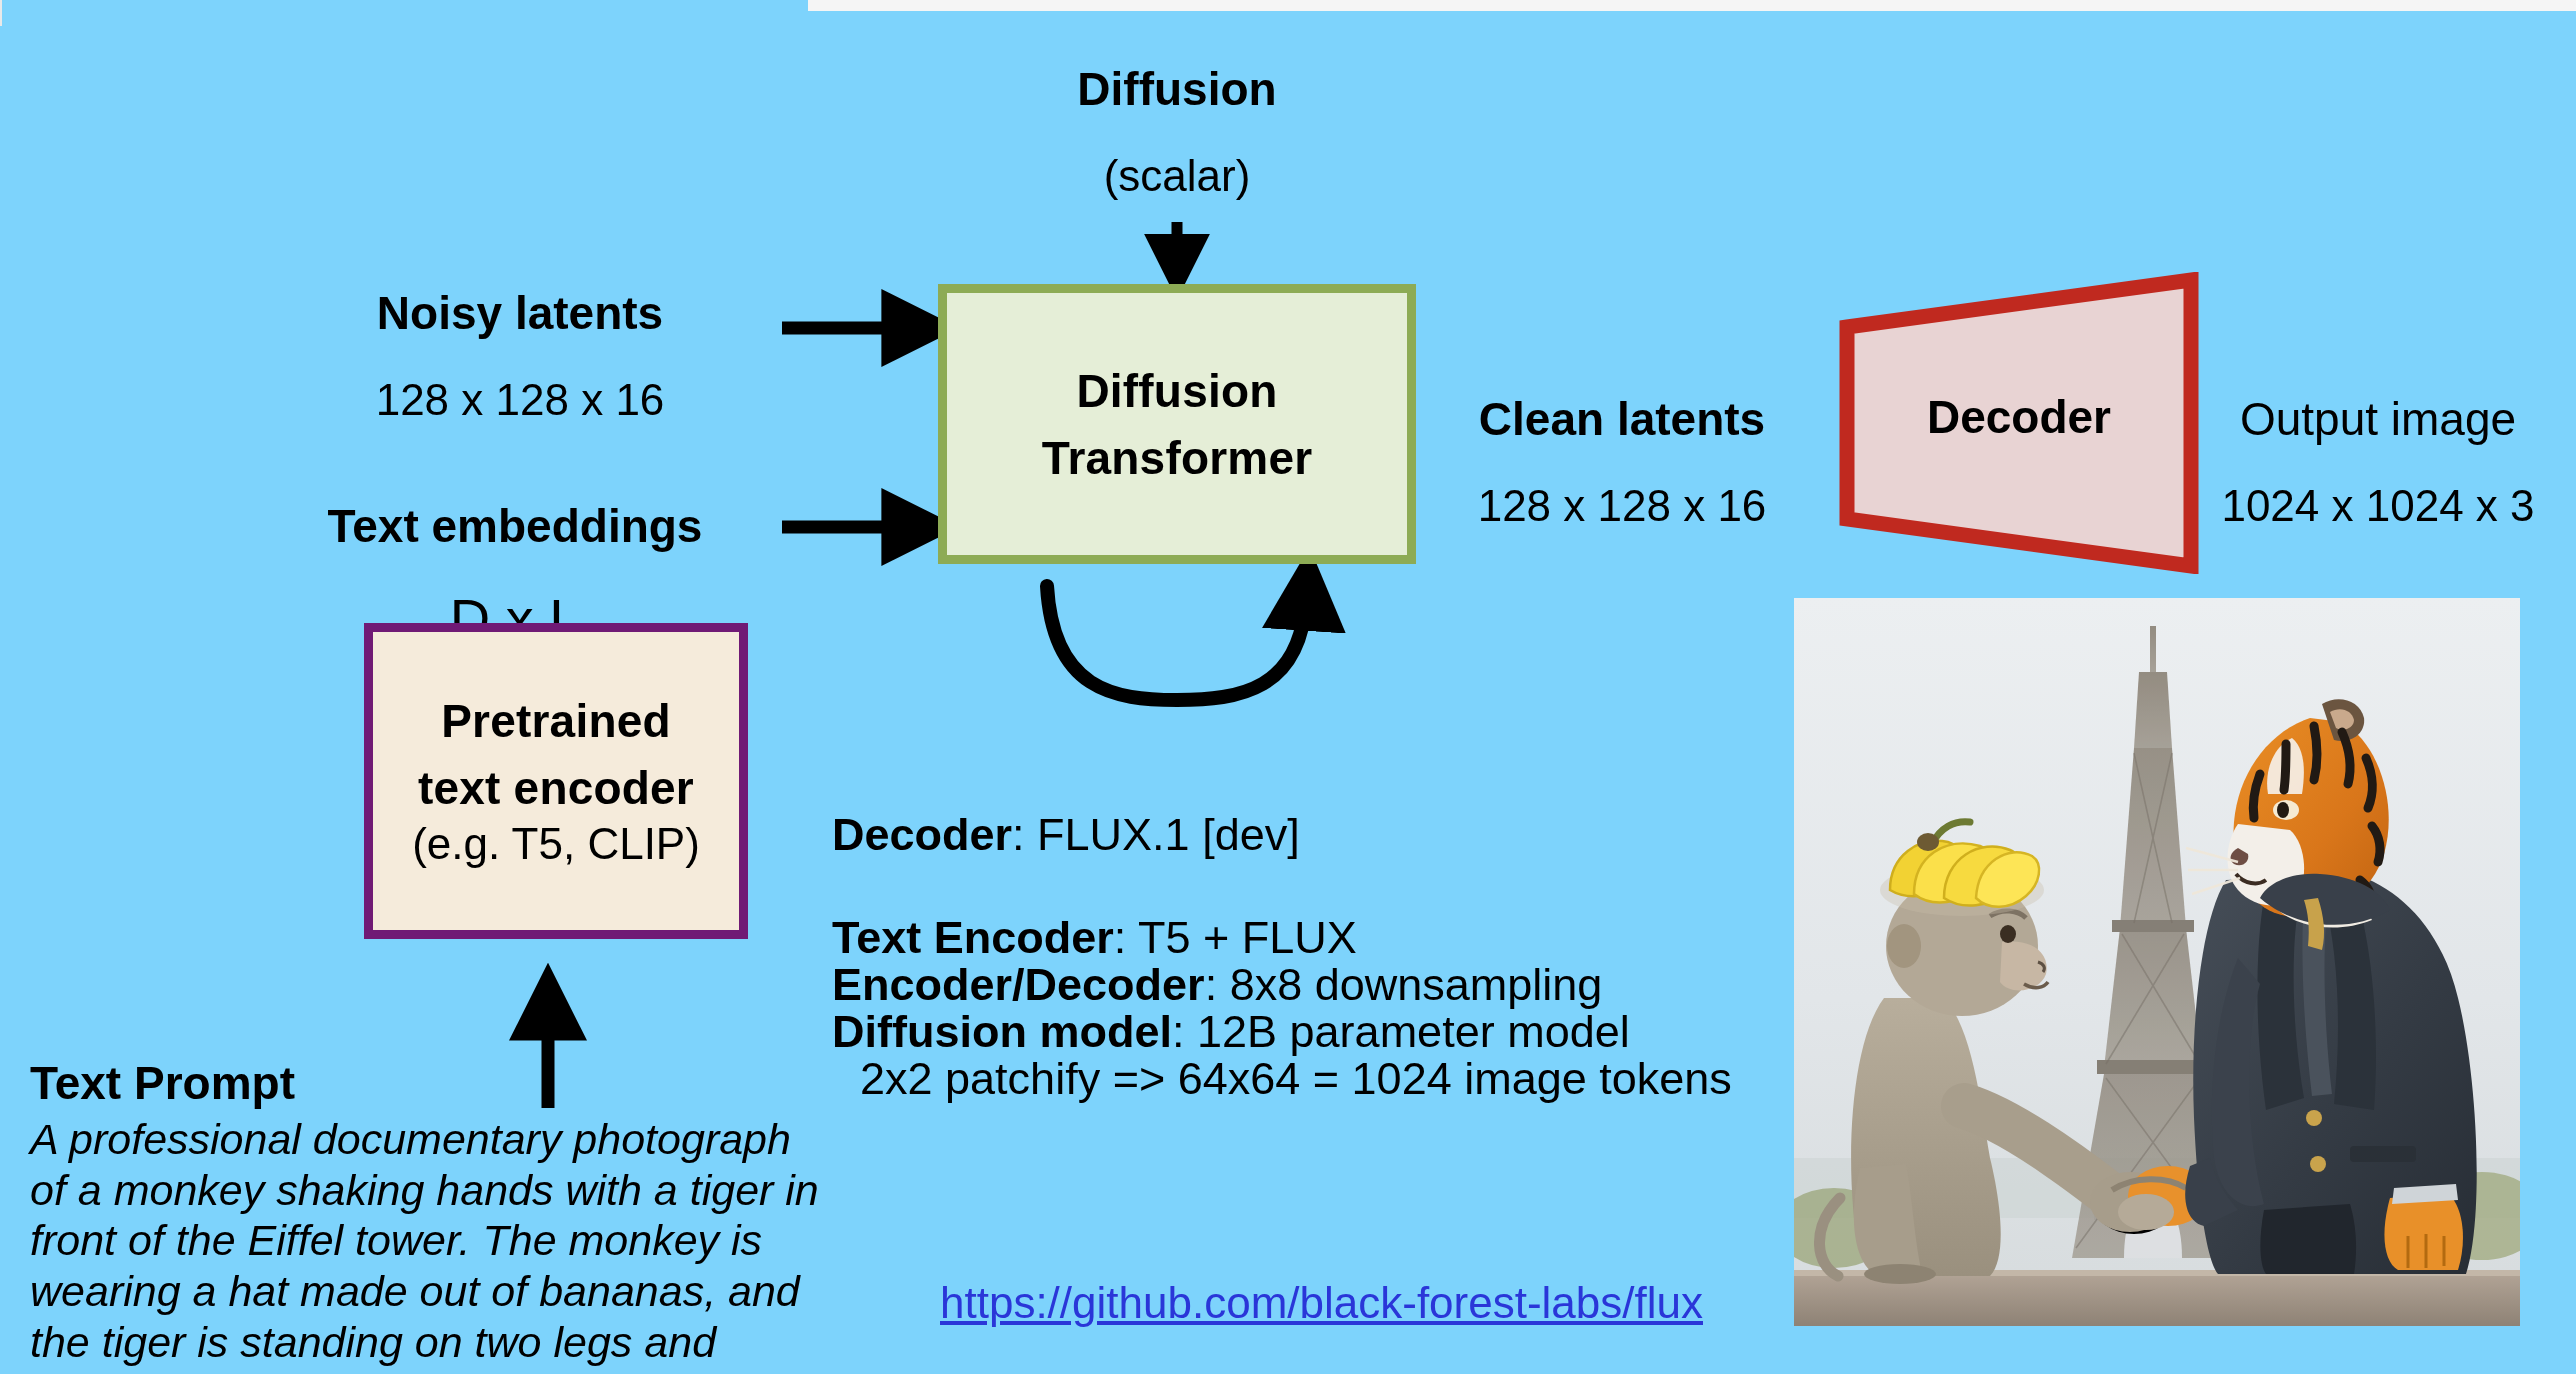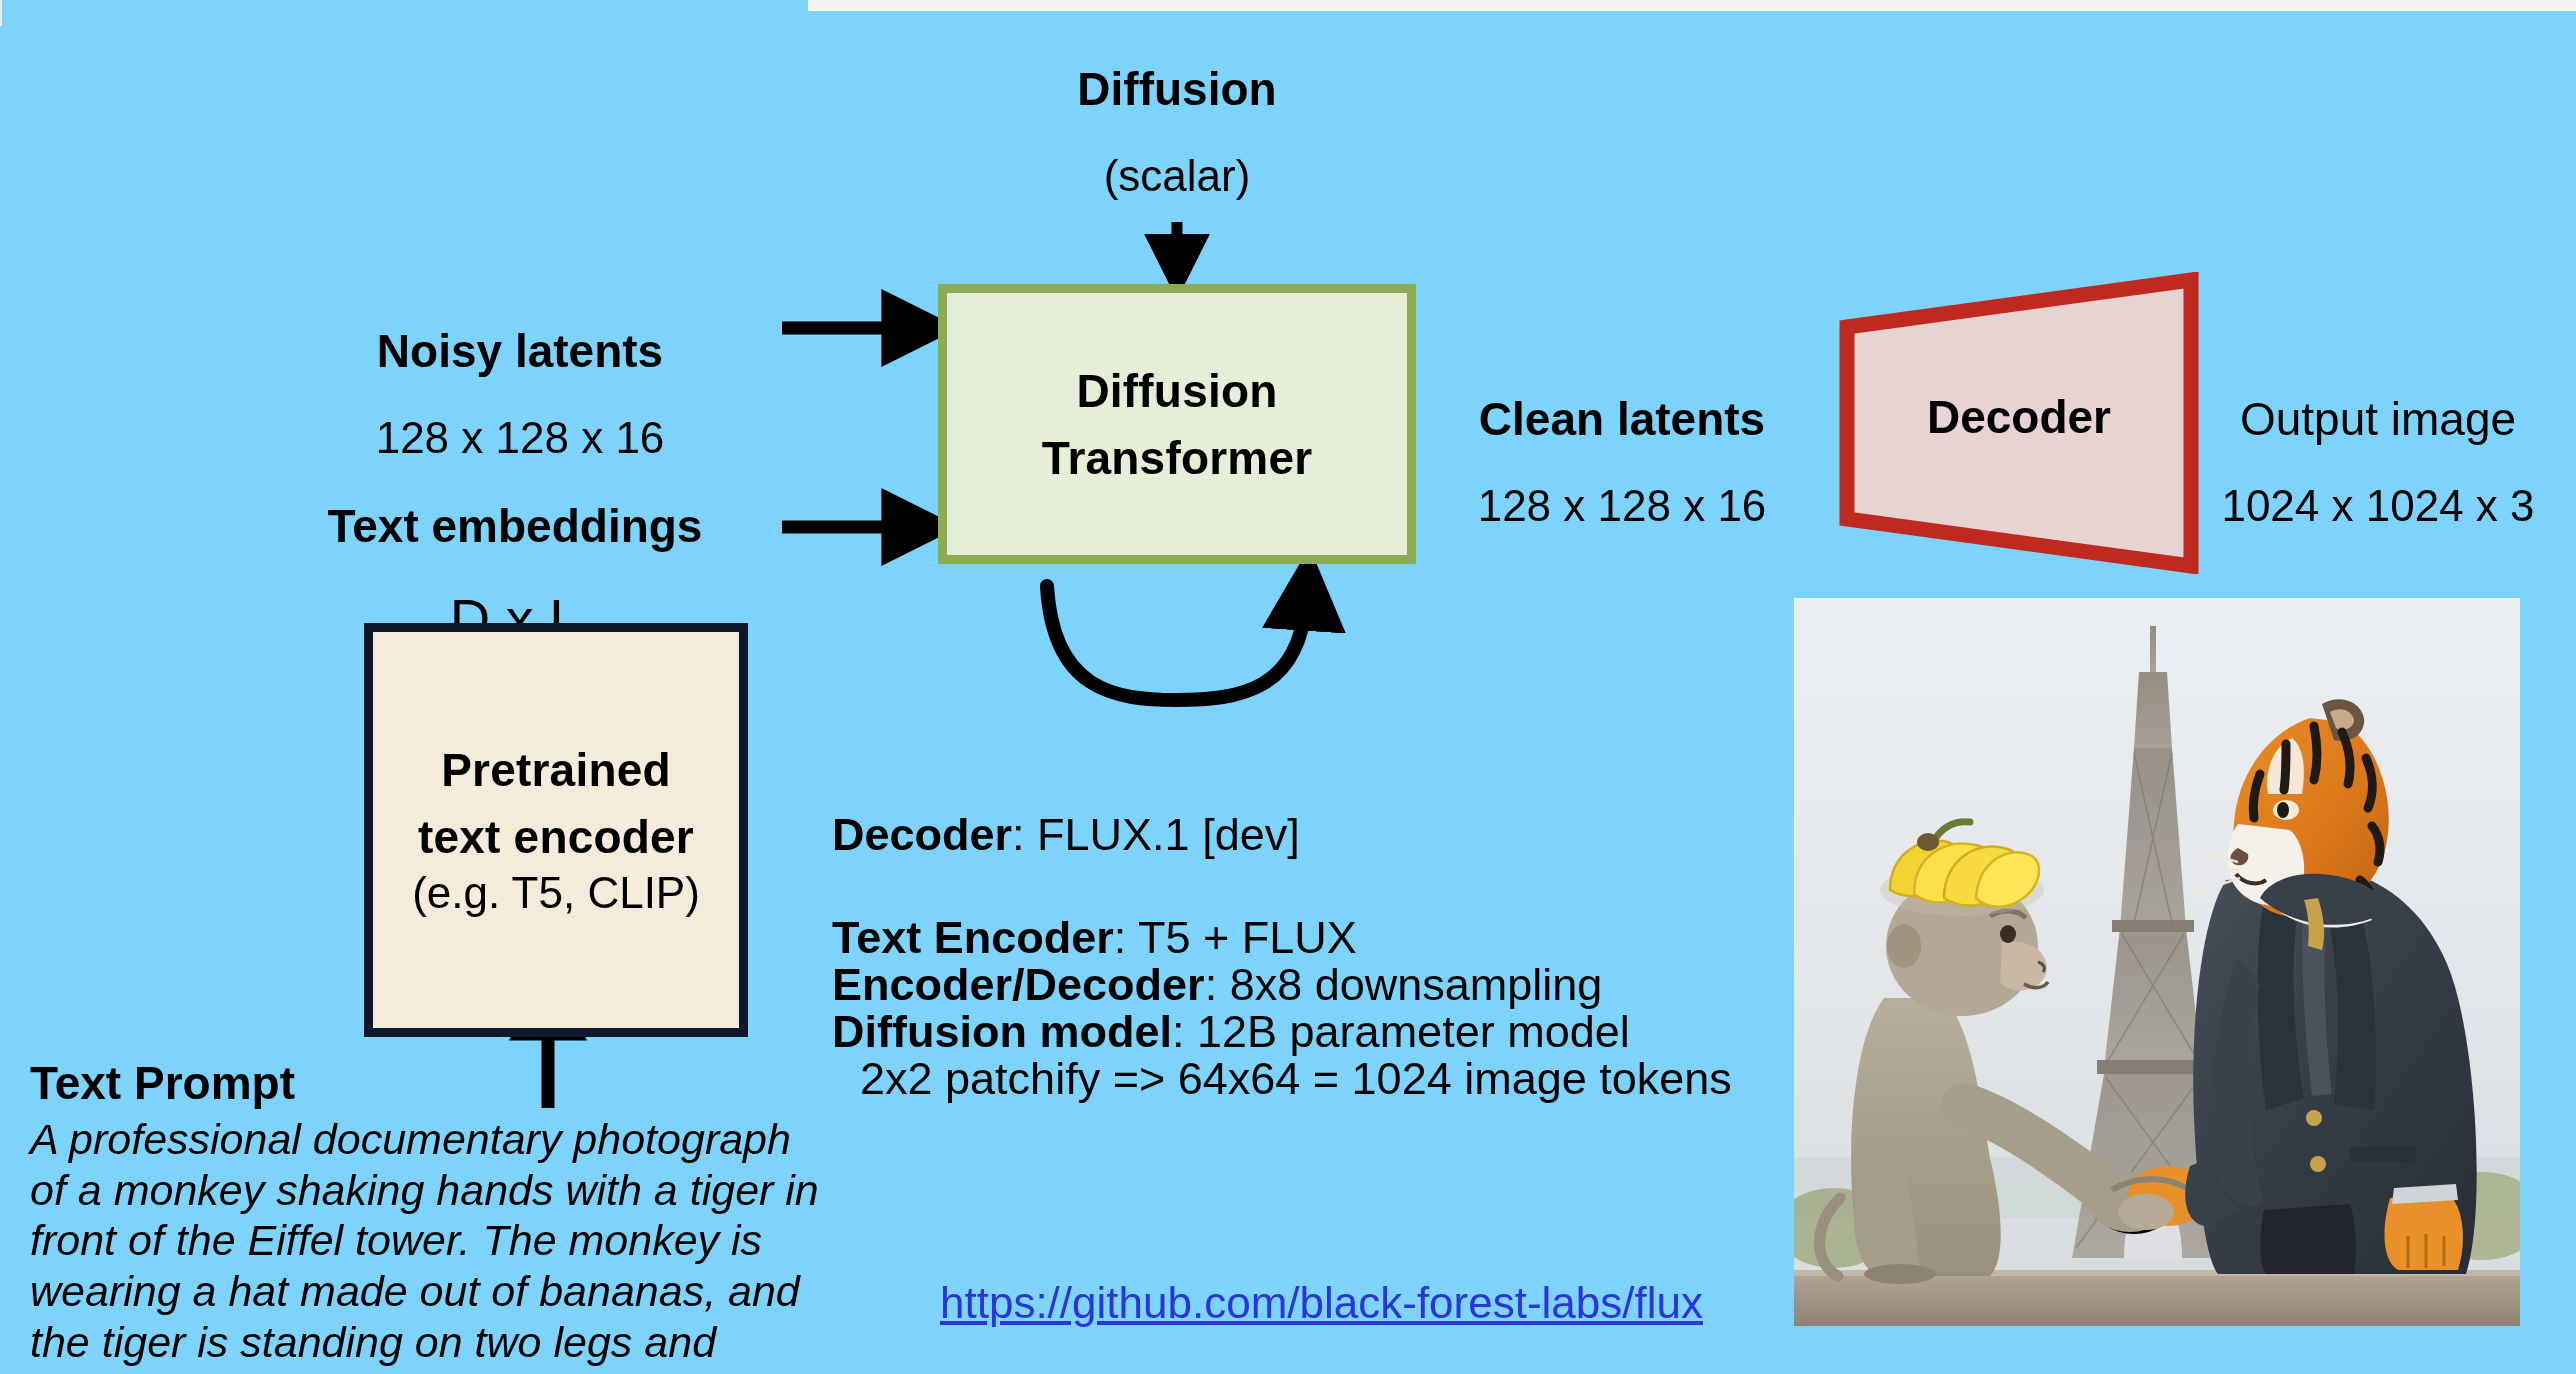--- a/index.html
+++ b/index.html
@@ -47,38 +47,38 @@
     text-align: center;
   }
   #dit-box {
     left: 938px; top: 284px;
     width: 478px; height: 280px;
     background: #e5eed7;
     border: 9px solid #8dab55;
   }
   #encoder-box {
     left: 364px; top: 623px;
-    width: 384px; height: 414px;
+    width: 384px; height: 316px;
     background: #f5ebdb;
-    border: 9px solid #0f172a;
+    border: 9px solid #701a75;
   }
 
   .box-line-1 { font-size: 46px; font-weight: 700; letter-spacing: .2px; }
   .box-line-2 { font-size: 46px; font-weight: 700; letter-spacing: .2px; margin-top: 13px; }
   .box-line-3 { font-size: 44px; font-weight: 400; margin-top: 4px; }
 
   #lbl-timestep {
     left: 1012px; top: 28px; width: 330px;
     text-align: center;
   }
   #lbl-timestep .l1, #lbl-timestep .l2 { font-size: 46px; font-weight: 700; }
   #lbl-timestep .l3 { font-size: 44px; font-weight: 400; }
 
   #lbl-noisy { left: 330px; top: 252px; width: 380px; text-align: center; }
-  #lbl-noisy .l1 { font-size: 46px; font-weight: 700; margin-top: 38px; }
+  #lbl-noisy .l1 { font-size: 46px; font-weight: 700; }
   #lbl-noisy .l2 { font-size: 44px; font-weight: 400; }
 
   #lbl-textemb { left: 300px; top: 465px; width: 430px; text-align: center; }
   #lbl-textemb .l1 { font-size: 46px; font-weight: 700; }
   #lbl-textemb .l2 { font-size: 56px; font-weight: 400; }
 
   #lbl-clean { left: 1452px; top: 358px; width: 340px; text-align: center; }
   #lbl-clean .l1 { font-size: 46px; font-weight: 700; }
   #lbl-clean .l2 { font-size: 44px; font-weight: 400; }
 

